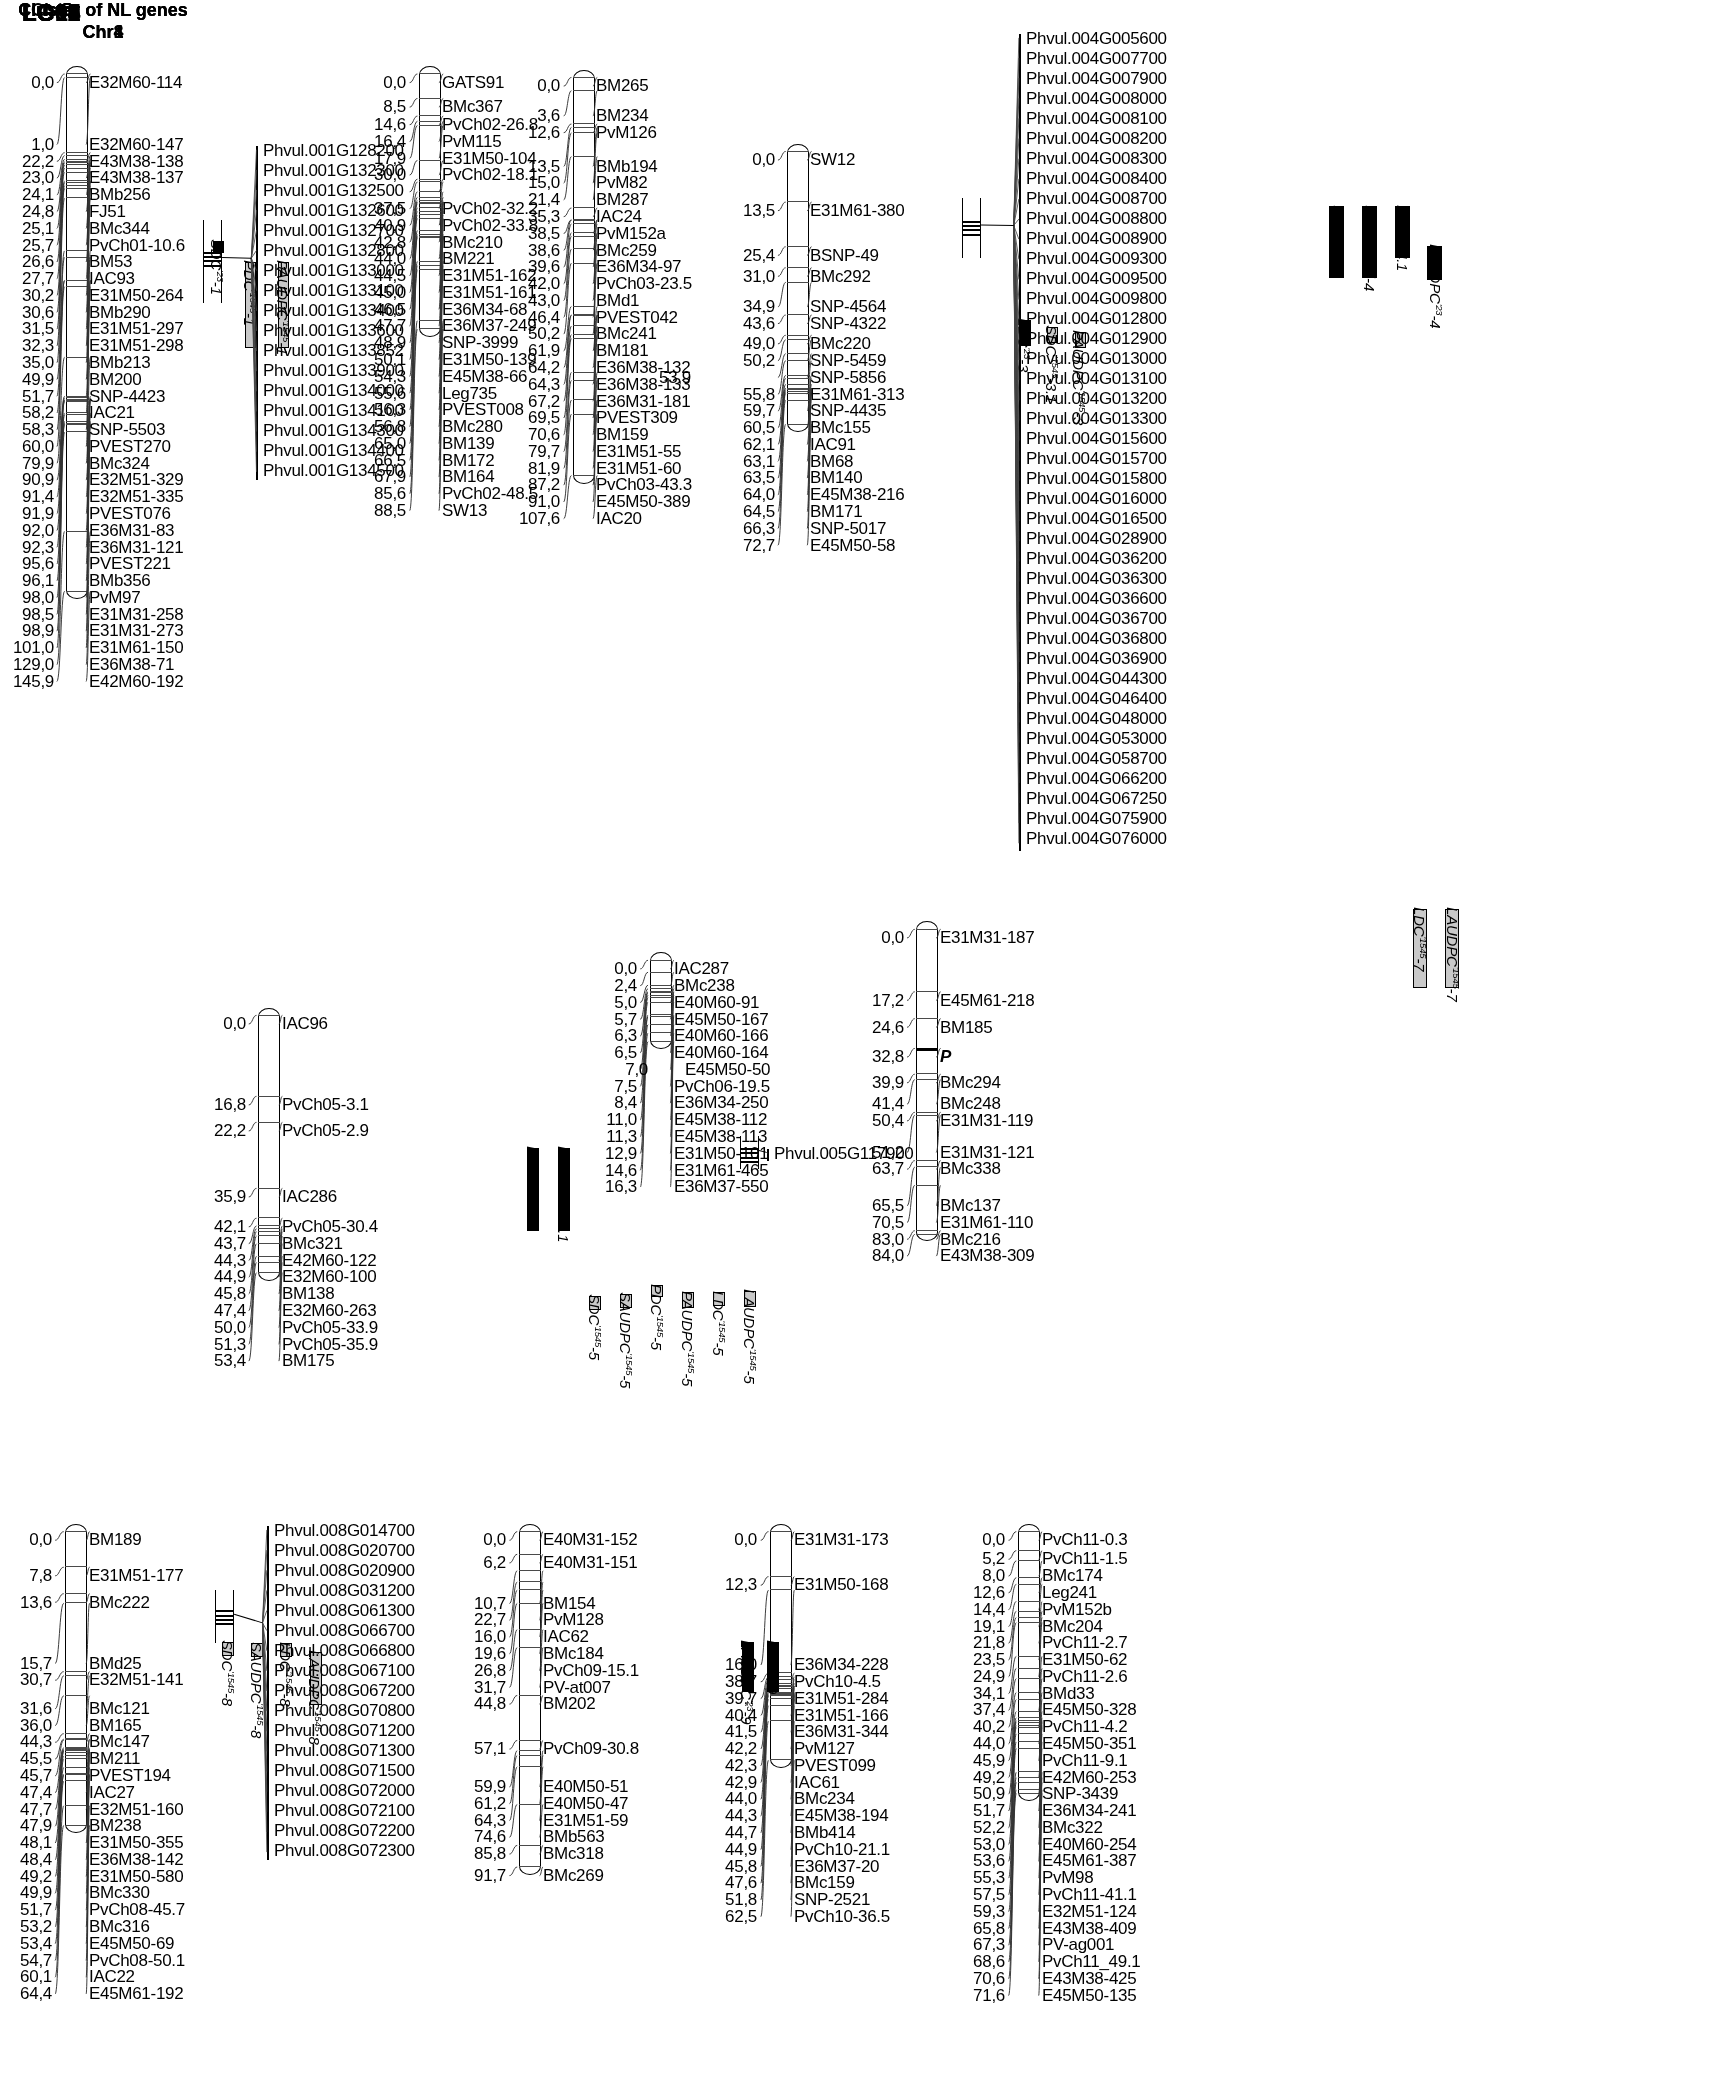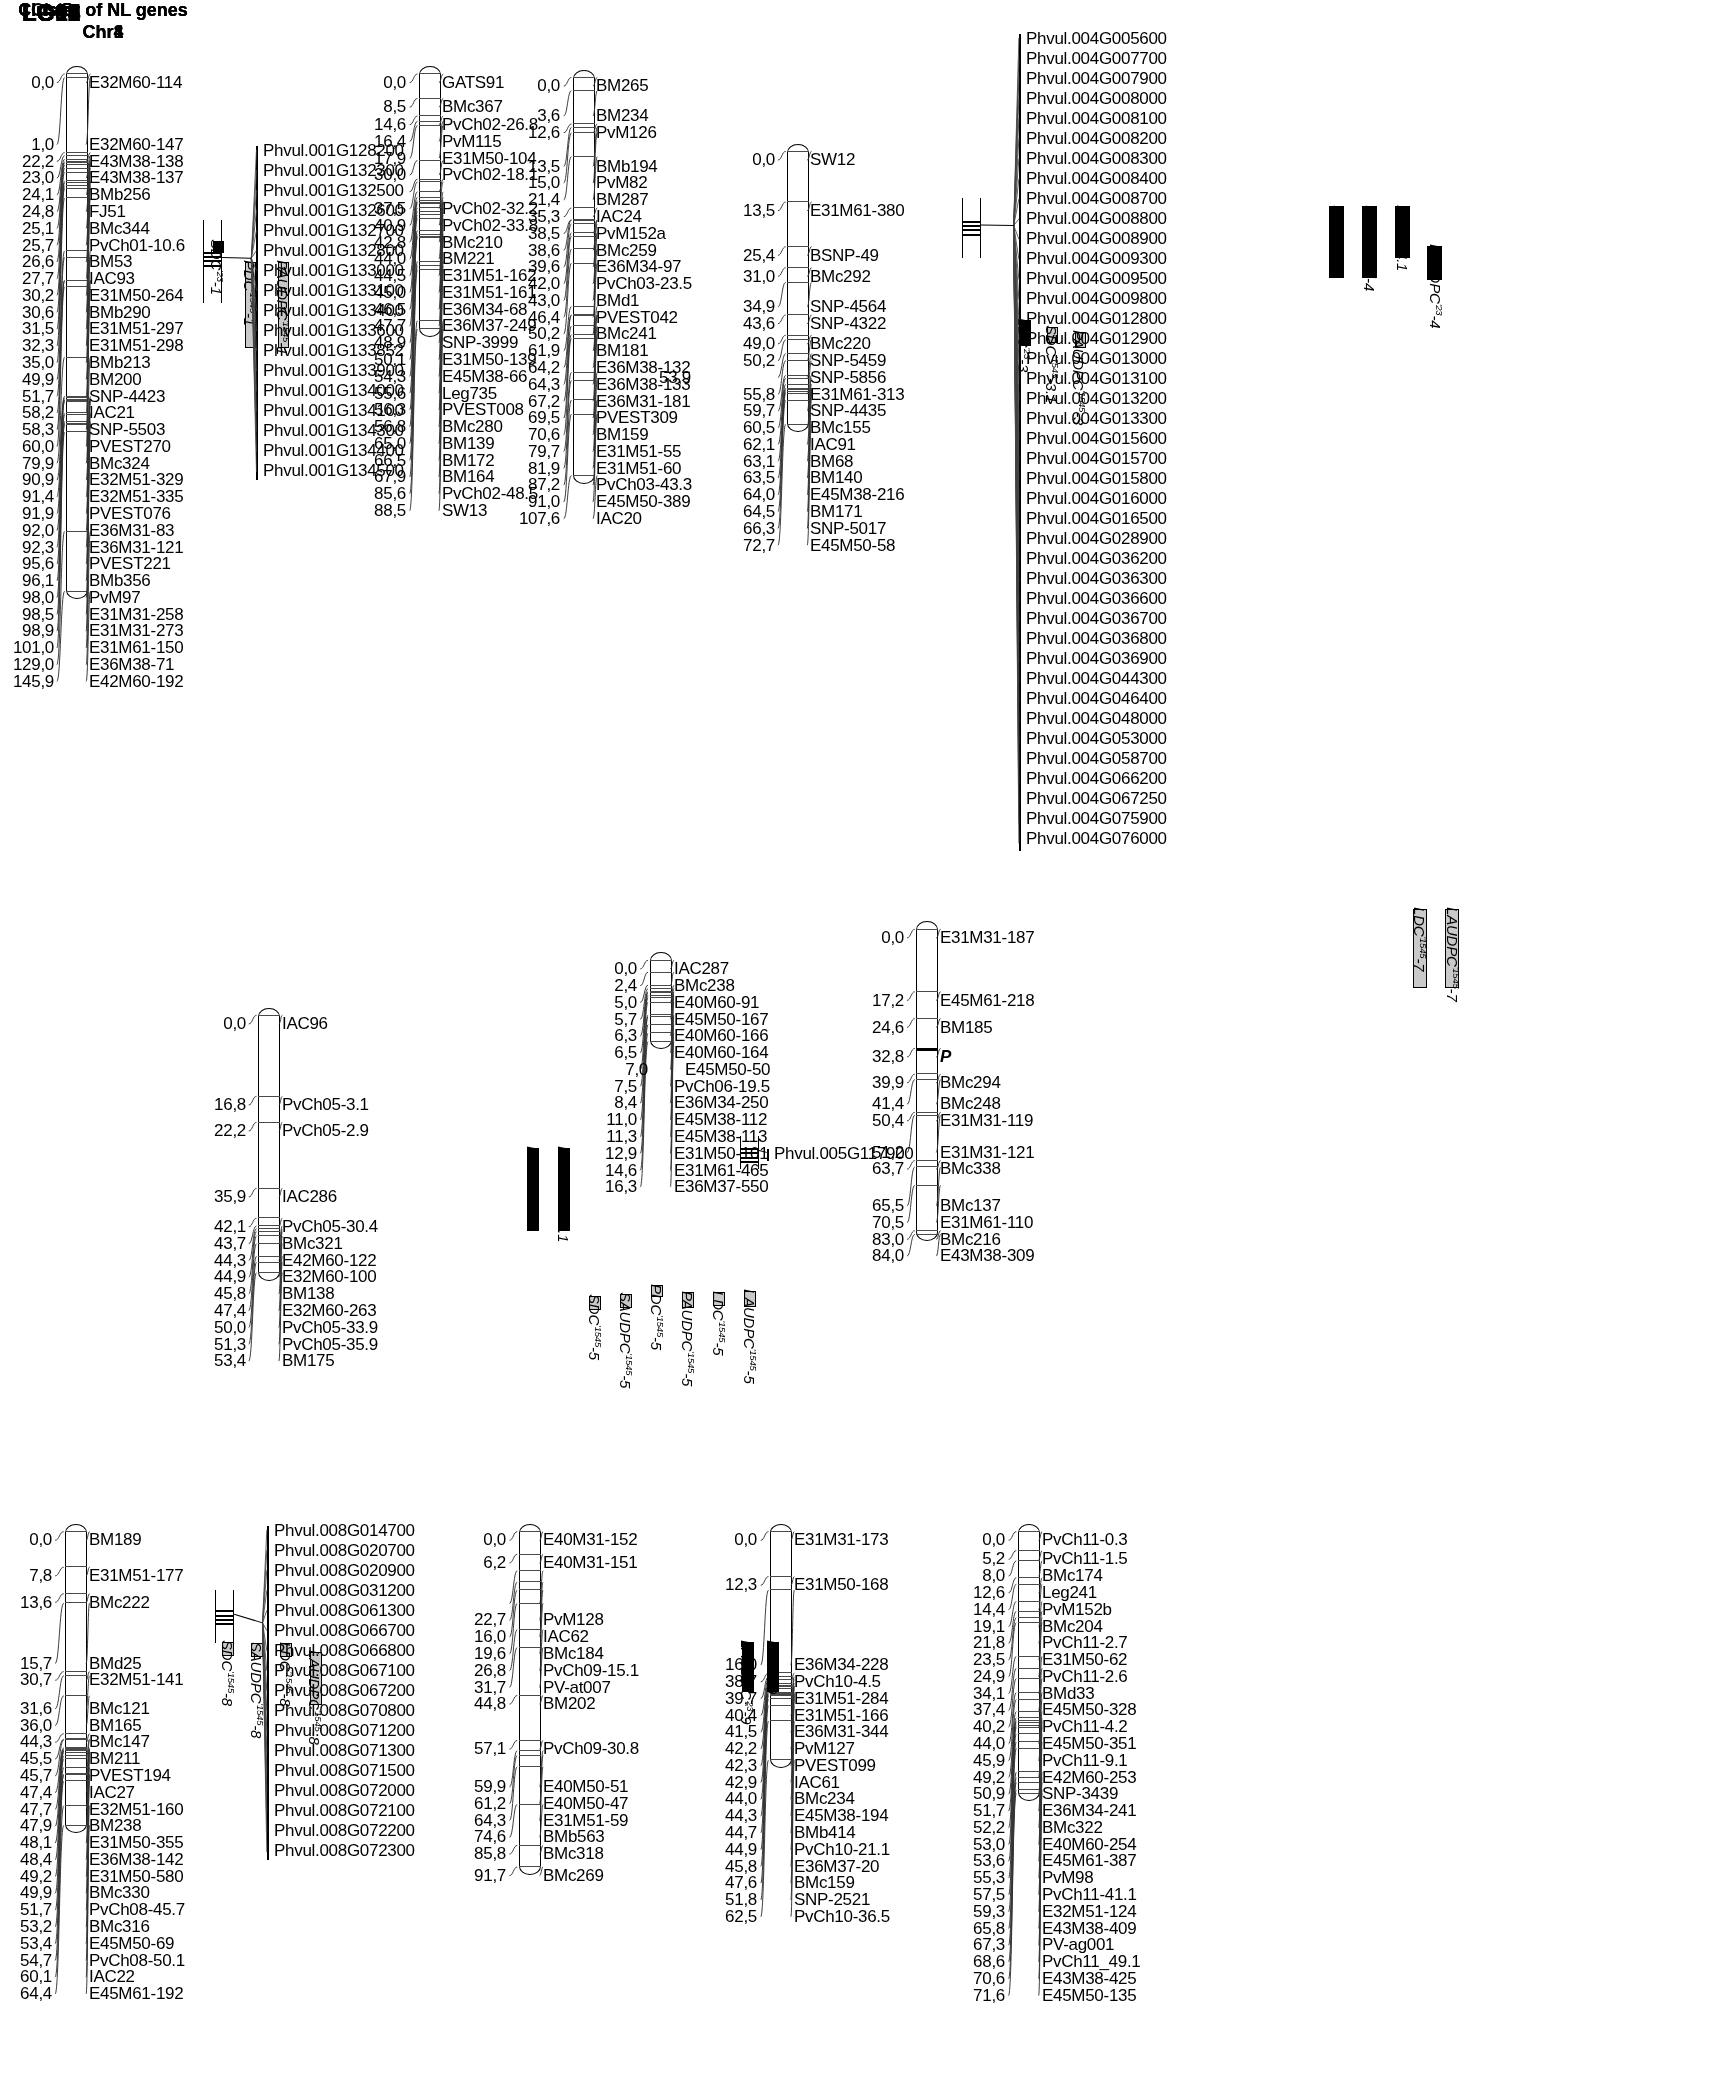--- a/index.html
+++ b/index.html
@@ -1352,20 +1352,24 @@
         <path d="M631,2169.725 C629,2169.725 629,2179.725 627,2179.725" stroke="#333" fill="none" stroke-width="1.1"></path>
       </svg>
       <div class="row" style="top: 1531px; left: 0px; width: 1728px;">
         <span class="pos" style="right: 1222px;">0,0</span>
         <span class="name" style="left: 543px;">E40M31-152</span>
       </div>
       <div class="row" style="top: 1554px; left: 0px; width: 1728px;">
         <span class="pos" style="right: 1222px;">6,2</span>
         <span class="name" style="left: 543px;">E40M31-151</span>
       </div>
+      <div class="row" style="top: 1595px; left: 0px; width: 1728px;">
+        <span class="pos" style="right: 1222px;">10,7</span>
+        <span class="name" style="left: 543px;">BM154</span>
+      </div>
       <div class="row" style="top: 1611px; left: 0px; width: 1728px;">
         <span class="pos" style="right: 1222px;">22,7</span>
         <span class="name" style="left: 543px;">PvM128</span>
       </div>
       <div class="row" style="top: 1628px; left: 0px; width: 1728px;">
         <span class="pos" style="right: 1222px;">16,0</span>
         <span class="name" style="left: 543px;">IAC62</span>
       </div>
       <div class="row" style="top: 1645px; left: 0px; width: 1728px;">
         <span class="pos" style="right: 1222px;">19,6</span>

